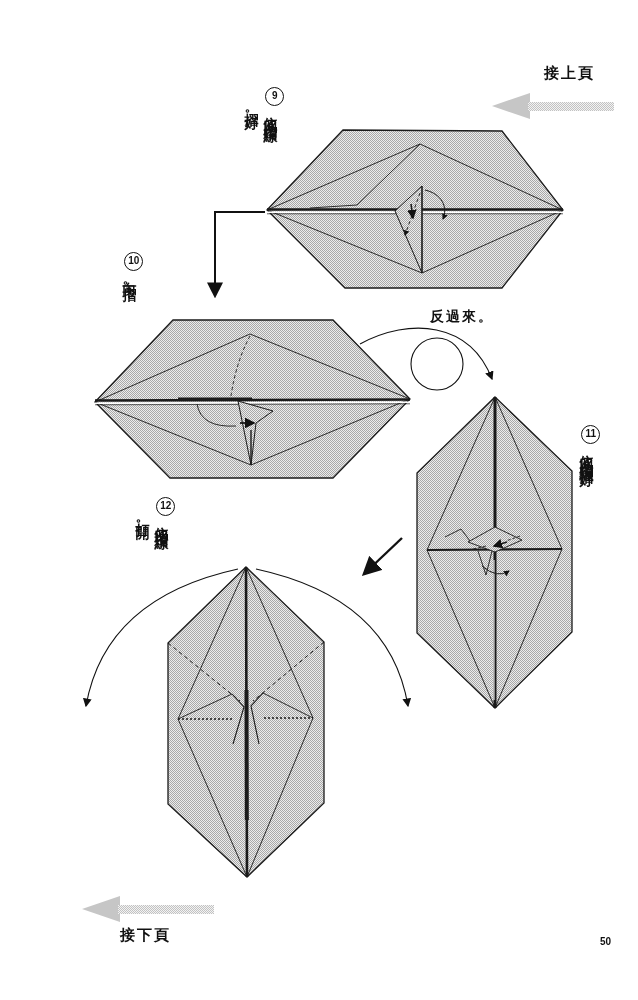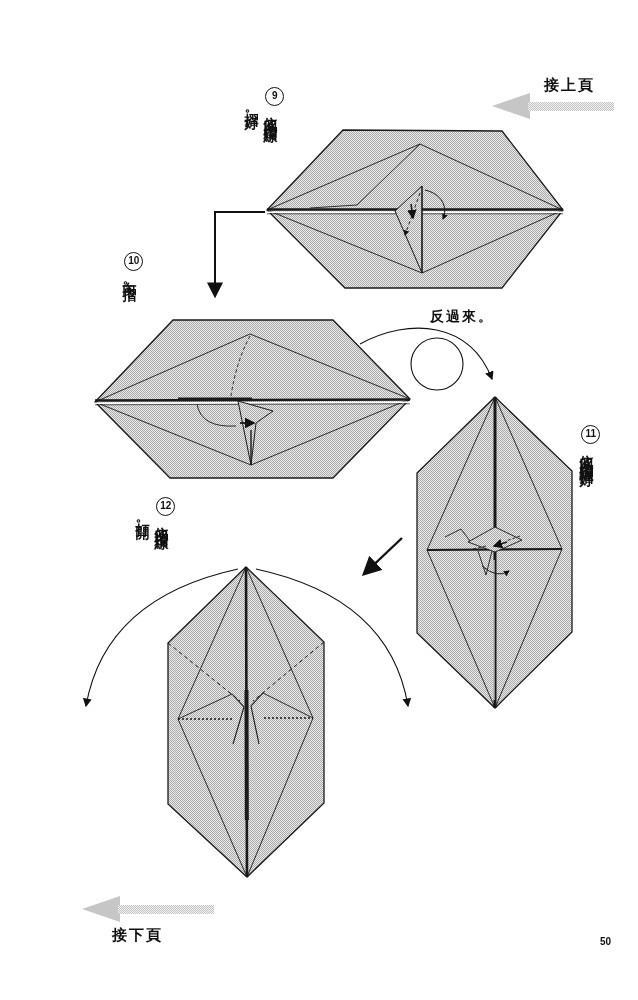--- a/index.html
+++ b/index.html
@@ -133,21 +133,21 @@
       <path d="M238,569 Q105,598 86,706" stroke-width="1.1" marker-end="url(#ah)"></path>
       <path d="M256,569 Q390,598 408,706" stroke-width="1.1" marker-end="url(#ah)"></path>
     </g>
 
     <g>
       <polygon points="82,909 120,896 120,922" fill="#c6c6c6"></polygon>
       <rect x="118" y="905" width="96" height="9" fill="url(#htLight)"></rect>
     </g>
   </svg>
 
-  <div class="hlabel nav-label" style="left:544px;top:76px;text-align:right;">接上頁</div>
+  <div class="hlabel nav-label" style="left:544px;top:64px;text-align:right;">接上頁</div>
 
   <div class="vlabel" style="left:242px;top:87px;">
     <span class="vcol"><span class="circ">9</span><span>依凹凸摺線</span></span>
     <span class="vcol vcol2">摺好。</span>
   </div>
 
   <div class="vlabel" style="left:120px;top:252px;">
     <span class="vcol"><span class="circ">10</span><span>向下摺。</span></span>
   </div>
 
@@ -155,17 +155,17 @@
 
   <div class="vlabel" style="left:577px;top:425px;">
     <span class="vcol"><span class="circ">11</span><span>依凹凸摺線摺好。</span></span>
   </div>
 
   <div class="vlabel" style="left:133px;top:497px;">
     <span class="vcol"><span class="circ">12</span><span>依凹摺線</span></span>
     <span class="vcol vcol2">打開。</span>
   </div>
 
-  <div class="hlabel nav-label" style="left:112px;top:926px;">接下頁</div>
+  <div class="hlabel nav-label" style="left:120px;top:926px;">接下頁</div>
 
   <div class="hlabel page-num" style="left:600px;top:936px;">50</div>
 
 </div>
 
 </body></html>

